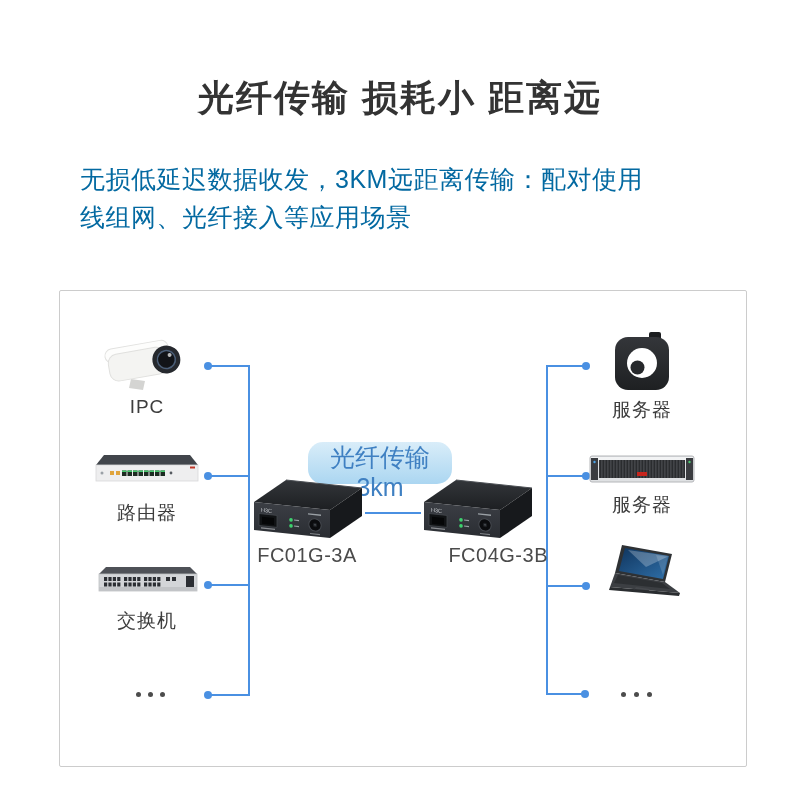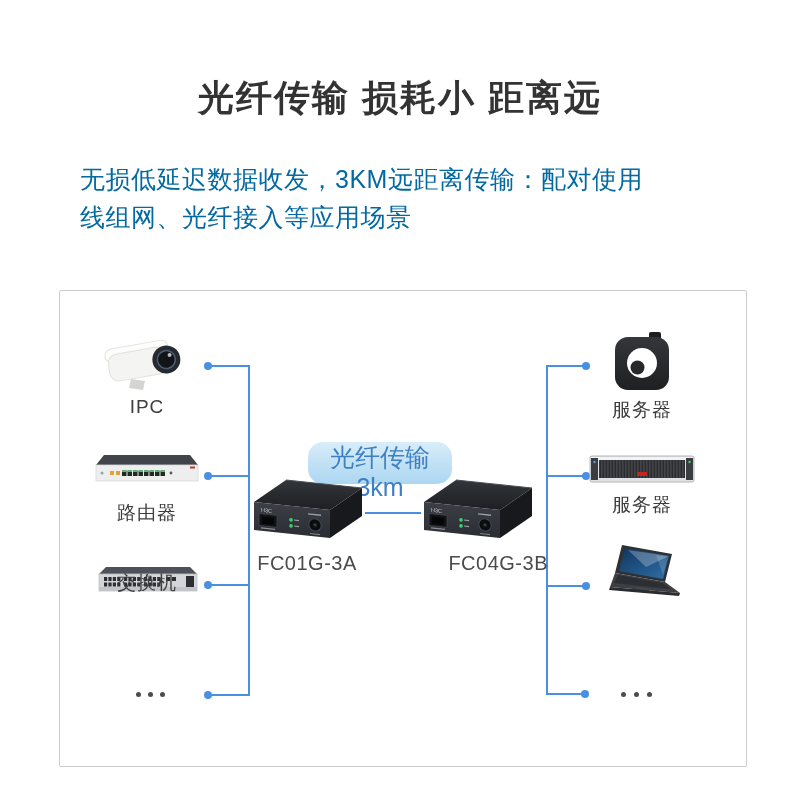--- a/index.html
+++ b/index.html
@@ -18,21 +18,21 @@
   .diagram-box{
     position:absolute;left:59px;top:290px;width:686px;height:475px;
     border:1px solid #cccccc;border-radius:2px;background:#ffffff;
   }
   .dev-label{
     position:absolute;width:120px;text-align:center;
     font-size:19px;color:#3d3d3d;letter-spacing:1px;
   }
   .tr-label{
     position:absolute;width:140px;text-align:center;
-    font-size:20px;color:#4b4b4b;letter-spacing:0.5px;margin-top:8px;
+    font-size:20px;color:#4b4b4b;letter-spacing:0.5px;
   }
   .pill{
     position:absolute;left:308px;top:442px;width:144px;height:42px;border-radius:15px;
     background:linear-gradient(180deg,#d9edf9 0%,#abd6f1 100%);
     text-align:center;line-height:30px;font-size:25px;color:#3f80c2;
   }
   .connector{position:absolute;background:#4a90e2;}
   .connector.h{height:2px;}
   .connector.v{width:2px;}
   .node-dot{
@@ -215,21 +215,21 @@
         <rect x="43.2" y="17.5" width="3.2" height="4"></rect>
       <rect x="50" y="17.5" width="3.2" height="4"></rect>
         <rect x="54.4" y="17.5" width="3.2" height="4"></rect>
         <rect x="58.8" y="17.5" width="3.2" height="4"></rect>
         <rect x="63.2" y="17.5" width="3.2" height="4"></rect>
       <rect x="72" y="12" width="4" height="4"></rect>
         <rect x="78" y="12" width="4" height="4"></rect>
       <rect x="92" y="11" width="8" height="11"></rect>
     </g>
   </svg>
-  <div class="dev-label" style="left:87px;top:570px;text-align:center;">交换机</div>
+  <div class="dev-label" style="left:87px;top:608px;text-align:center;">交换机</div>
 
   <div>
     <div class="edot" style="left:136px;top:692px;"></div>
     <div class="edot" style="left:148px;top:692px;"></div>
     <div class="edot" style="left:160px;top:692px;"></div>
   </div>
 
   <svg class="abs" style="left:615px;top:332px;" width="54" height="58" viewBox="0 0 54 58">
     <defs>
       <linearGradient id="appg" x1="0" y1="0" x2="0" y2="1">

